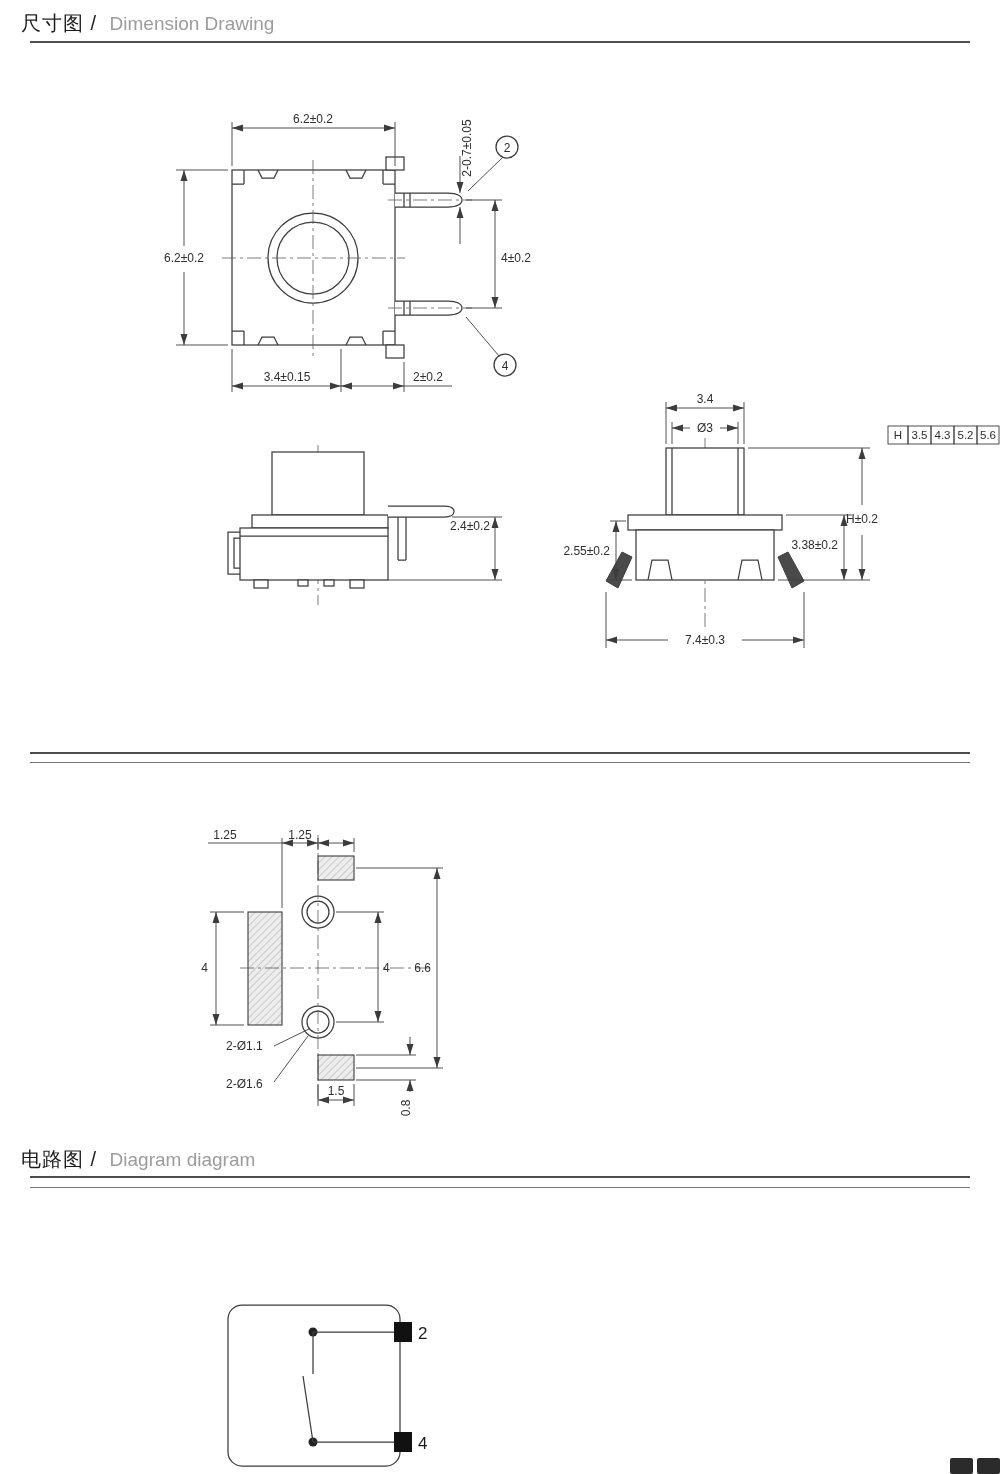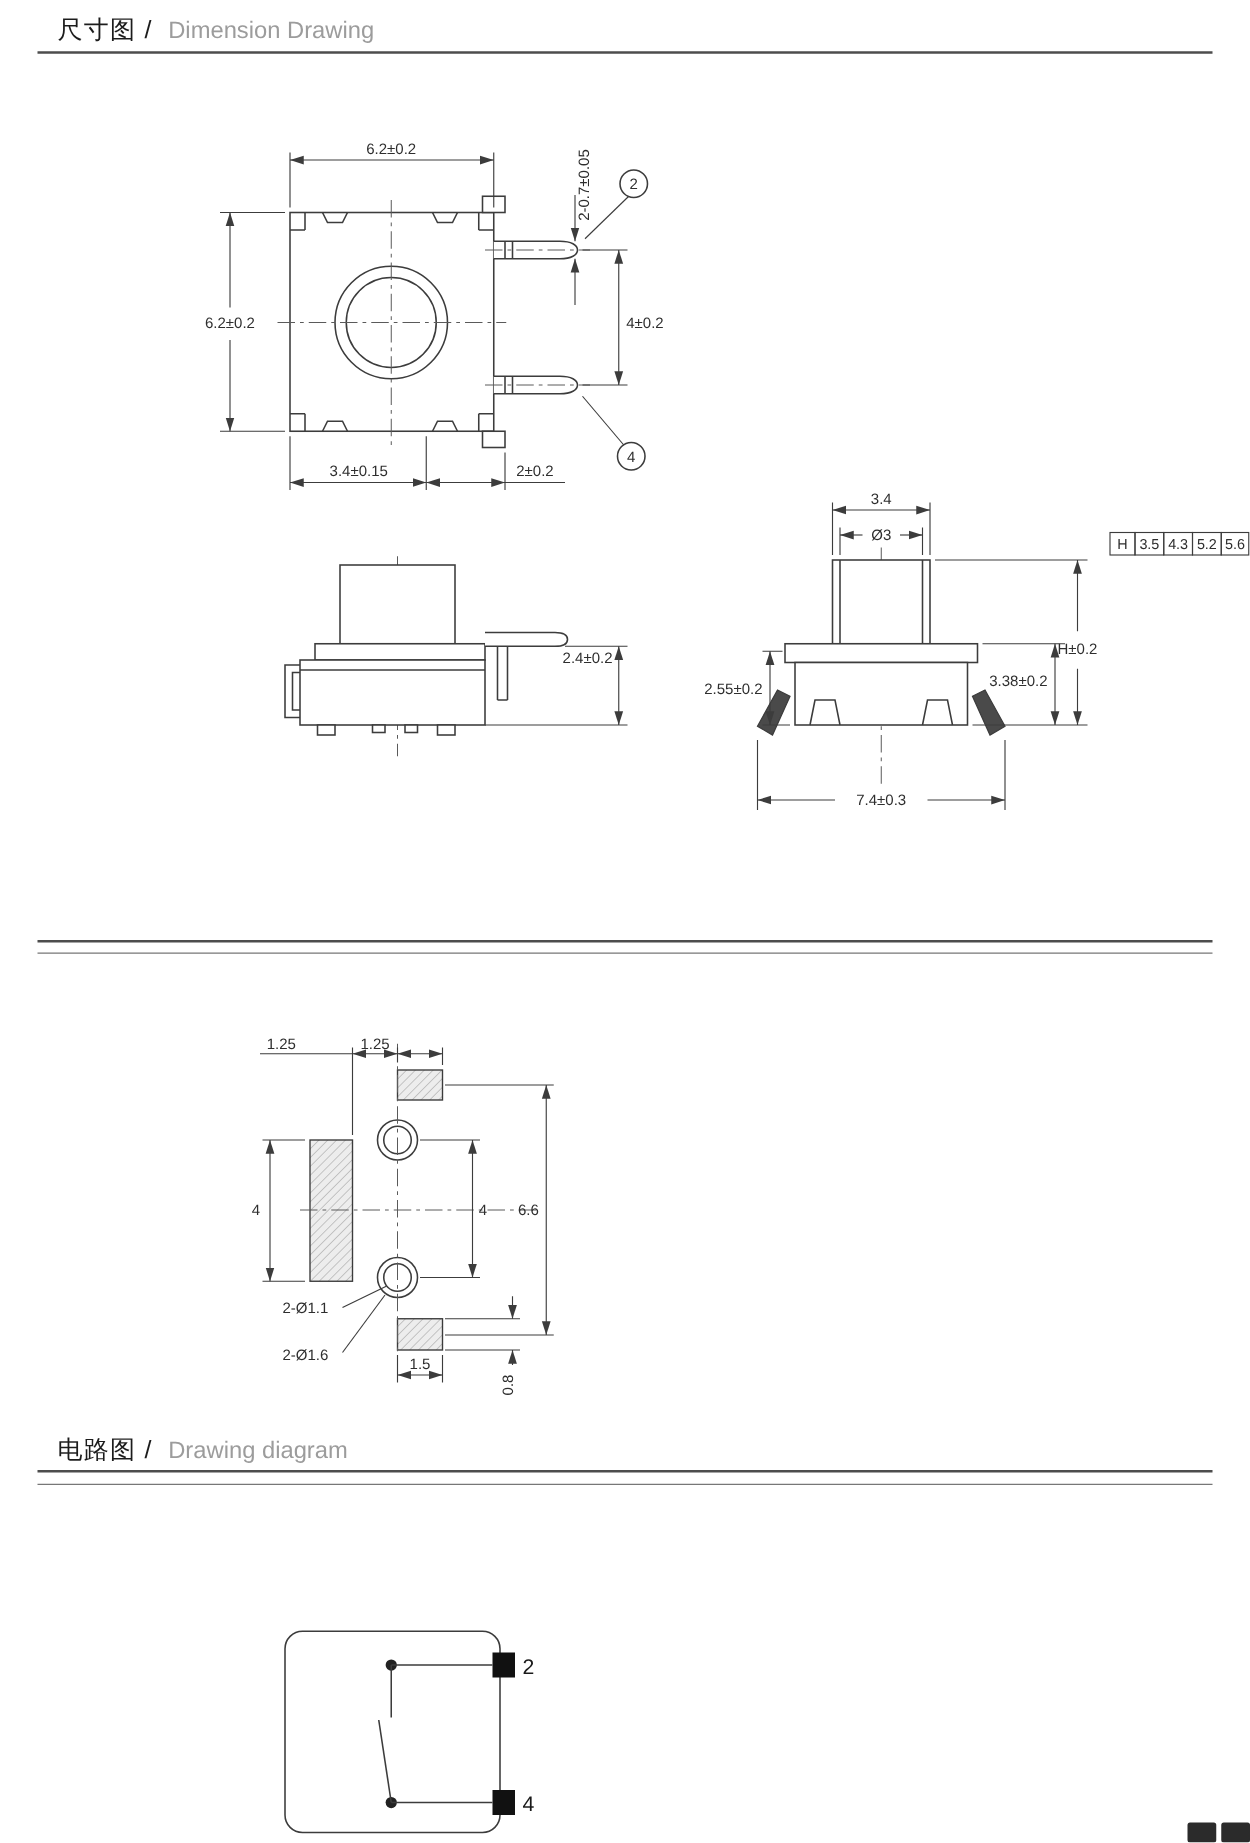--- a/index.html
+++ b/index.html
@@ -1,19 +1,19 @@
 <!DOCTYPE html>
 <html><head>
 <meta charset="utf-8">
 <style>
   *{margin:0;padding:0;box-sizing:border-box}
   body{background:#ffffff}
   .page{position:relative;width:1000px;height:1474px;background:#fff;font-family:"Liberation Sans",sans-serif;overflow:hidden}
   .drawing{position:absolute;left:0;top:0}
-  .hdr{position:absolute;left:46px;white-space:nowrap}
+  .hdr{position:absolute;left:21px;white-space:nowrap}
   .hdr .zh{font-size:20px;color:#1c1c1c;letter-spacing:1px}
   .hdr .en{font-size:19px;color:#9c9c9c;margin-left:8px}
   .rule{position:absolute;left:30px;width:940px;border-top:2px solid #4d4d4d;height:0}
   .rule.r2{border-top-width:1px;border-color:#777}
   svg text{font-family:"Liberation Sans",sans-serif;font-size:12px;fill:#2e2e2e}
   svg text.small{font-size:11.5px}
   svg text.big{font-size:17px;fill:#1a1a1a}
   .ln{fill:none;stroke:#3c3c3c;stroke-width:1.25}
   .lnw{fill:#fff;stroke:#3c3c3c;stroke-width:1.25}
   .dim{fill:none;stroke:#3c3c3c;stroke-width:0.9}
@@ -225,18 +225,18 @@
     <span class="zh">尺寸图 /</span>
     <span class="en">Dimension Drawing</span>
   </div>
   <div class="rule" style="top:41px"></div>
 
   <div class="rule" style="top:752px"></div>
   <div class="rule r2" style="top:762px"></div>
 
   <div class="hdr" style="top:1146px">
     <span class="zh">电路图 /</span>
-    <span class="en">Drawing diagram</span>
+    <span class="en">Diagram diagram</span>
   </div>
   <div class="rule" style="top:1176px"></div>
   <div class="rule r2" style="top:1187px"></div>
 
 </div>
 
 </body></html>

